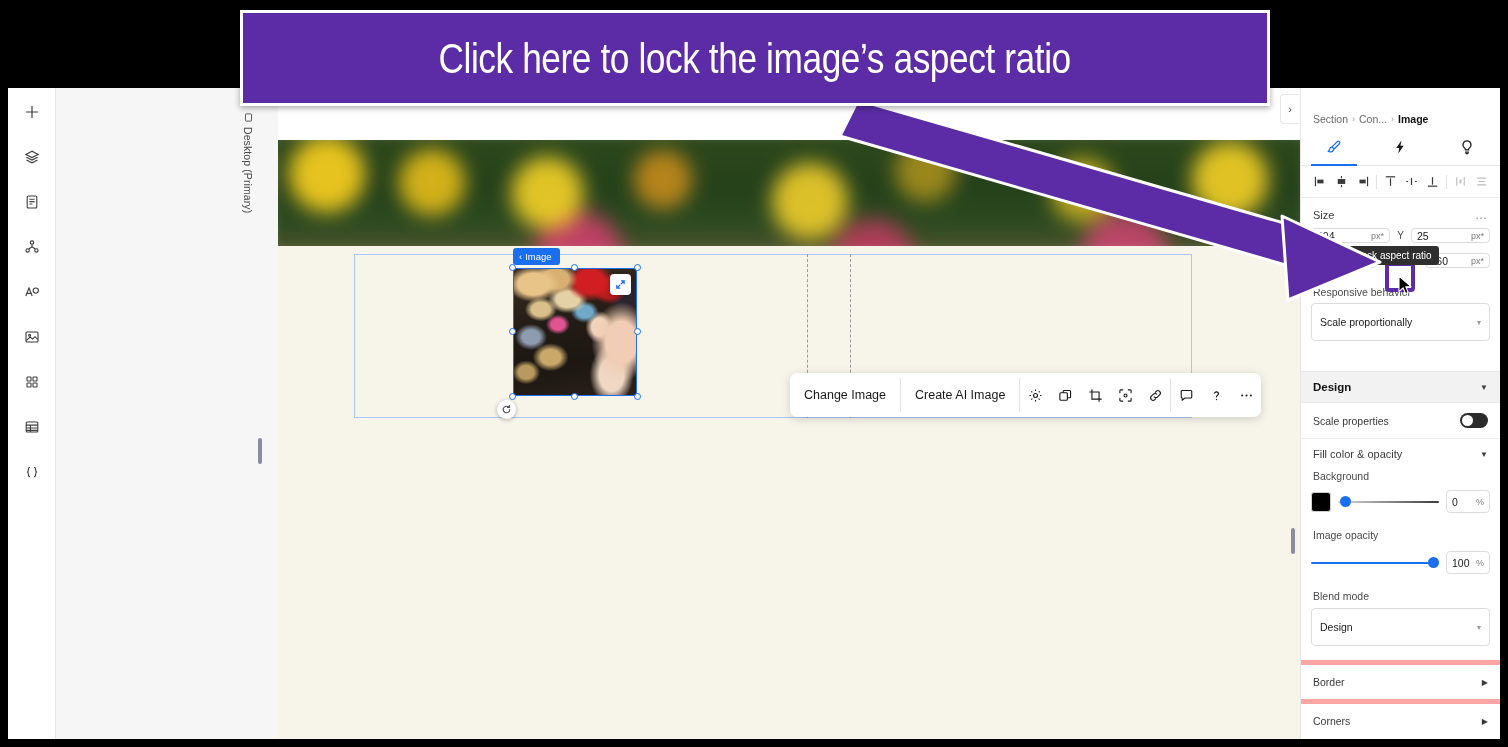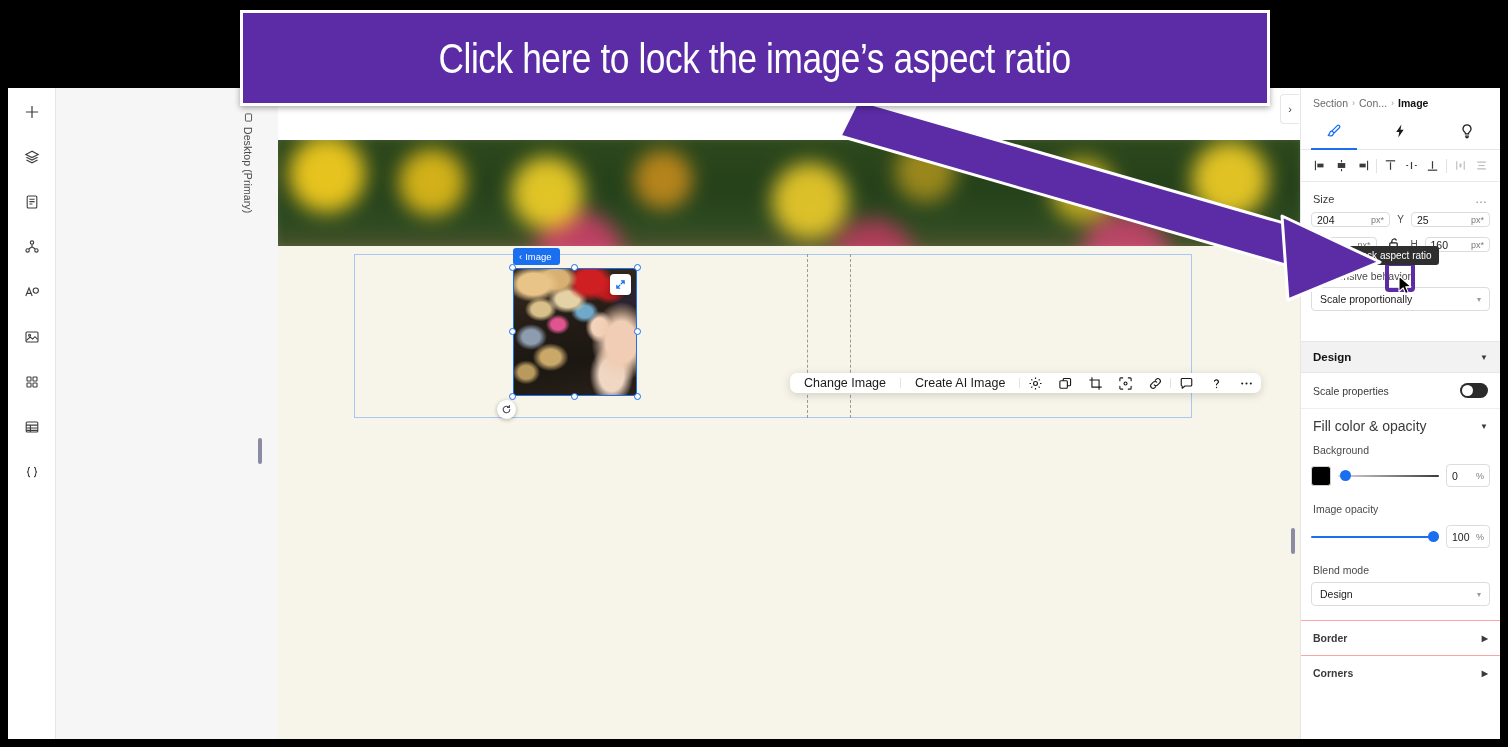--- a/index.html
+++ b/index.html
@@ -140,21 +140,21 @@
     display: flex; align-items: center; justify-content: center; cursor: pointer;
   }
   .rotate-handle {
     position: absolute; left: 219px; top: 312px; width: 19px; height: 19px;
     background: #fff; border-radius: 50%; box-shadow: 0 1px 4px rgba(0,0,0,.3);
     display: flex; align-items: center; justify-content: center; cursor: grab;
   }
 
   
   .float-toolbar {
-    position: absolute; left: 512px; top: 285px; height: 20px;
+    position: absolute; left: 512px; top: 285px; height: 44px;
     background: #fff; border-radius: 7px; box-shadow: 0 2px 10px rgba(0,0,0,.16);
     display: flex; align-items: stretch; z-index: 30;
   }
   .ft-text {
     display: flex; align-items: center; padding: 0 14px;
     font-size: 12.5px; color: #1a1a1a; cursor: pointer; white-space: nowrap;
   }
   .ft-sep { width: 1px; background: #e3e3e3; margin: 5px 0; }
   .ft-icon {
     width: 30px; display: flex; align-items: center; justify-content: center;
@@ -166,21 +166,21 @@
     position: absolute; left: 1292px; top: 0; width: 200px; height: 651px;
     background: #ffffff; border-left: 1px solid #e6e6e6; overflow: hidden;
   }
   .collapse-btn {
     position: absolute; left: 1272px; top: 6px; width: 19px; height: 30px;
     background: #fff; border: 1px solid #e6e6e6; border-right: none;
     border-radius: 4px 0 0 4px; display: flex; align-items: center; justify-content: center;
     cursor: pointer; z-index: 22; color: #444; font-size: 11px;
   }
   .breadcrumb {
-    display: flex; align-items: center; gap: 4px; padding: 9px 12px 7px;
+    display: flex; align-items: center; gap: 4px; padding: 25px 12px 7px;
     font-size: 10.5px; color: #6a6a6a; white-space: nowrap;
   }
   .bc-item { cursor: pointer; }
   .bc-item.current { color: #121212; font-weight: bold; }
   .bc-sep { color: #9a9a9a; font-size: 9px; }
   .panel-tabs {
     display: flex; border-bottom: 1px solid #e6e6e6; height: 34px;
   }
   .ptab {
     flex: 1; display: flex; align-items: center; justify-content: center;
@@ -229,21 +229,21 @@
   }
   .tooltip {
     position: absolute; left: 1349px; top: 246px;
     background: #2f2f2f; color: #fff; font-size: 10px;
     padding: 4px 7px; border-radius: 3px; white-space: nowrap; z-index: 26;
   }
   .cursor-arrow { position: absolute; left: 1398px; top: 275px; z-index: 27; }
 
   .field-label { font-size: 10.5px; color: #4a4a4a; padding: 8px 12px 5px; }
   .select-field {
-    margin: 0 10px; height: 24px; border: 1px solid #dcdcdc; border-radius: 4px;
+    margin: 0 10px; height: 38px; border: 1px solid #dcdcdc; border-radius: 4px;
     display: flex; align-items: center; justify-content: space-between;
     padding: 0 8px; font-size: 10.5px; color: #1a1a1a; cursor: pointer; background: #fff;
   }
   .chev { color: #9a9a9a; font-size: 8px; }
 
   .group-head {
     display: flex; align-items: center; justify-content: space-between;
     background: #f2f2f2; padding: 9px 12px; border-top: 1px solid #e6e6e6;
     border-bottom: 1px solid #e6e6e6; cursor: pointer; margin-top: 18px;
   }
@@ -260,40 +260,40 @@
     position: relative; cursor: pointer;
   }
   .toggle .knob {
     position: absolute; left: 2px; top: 2px; width: 11px; height: 11px;
     border-radius: 50%; background: #fff;
   }
   .sub-head {
     display: flex; align-items: center; justify-content: space-between;
     padding: 9px 12px 6px; cursor: pointer;
   }
-  .sub-head .st { font-size: 14px; color: #3a3a3a; }
+  .sub-head .st { font-size: 11px; color: #3a3a3a; }
 
   .slider-row { display: flex; align-items: center; gap: 7px; padding: 4px 10px 2px; }
   .swatch { width: 20px; height: 20px; border-radius: 3px; border: 1px solid #d0d0d0; }
   .slider { flex: 1; position: relative; height: 16px; display: flex; align-items: center; cursor: pointer; }
   .track { width: 100%; height: 2px; border-radius: 1px; }
   .track.bg-track { background: linear-gradient(90deg, #d9d9d9, #3b3b3b); }
   .track.blue-track { background: #1a6ef0; }
   .knob-dot {
     position: absolute; width: 11px; height: 11px; border-radius: 50%;
     background: #1a6ef0; top: 2px;
   }
   .pct-field {
     width: 44px; height: 23px; border: 1px solid #dcdcdc; border-radius: 4px;
     display: flex; align-items: center; justify-content: space-between;
     padding: 0 5px; cursor: text; background: #fff;
   }
   .collapsible-row {
     display: flex; align-items: center; justify-content: space-between;
-    padding: 11px 12px; border-top: 1px solid #fca5a5; cursor: pointer; font-weight: bold;
+    padding: 11px 12px; border-top: 5px solid #fca5a5; cursor: pointer;
   }
   .collapsible-row .cl { font-size: 10.5px; color: #3a3a3a; }
   .panel-drag {
     position: absolute; left: 1283px; top: 440px; width: 4px; height: 26px;
     border-radius: 2px; background: #8b8ba3; z-index: 23; cursor: ew-resize;
   }
 
   
   .callout {
     position: absolute; left: 240px; top: 10px; width: 1030px; height: 96px;

